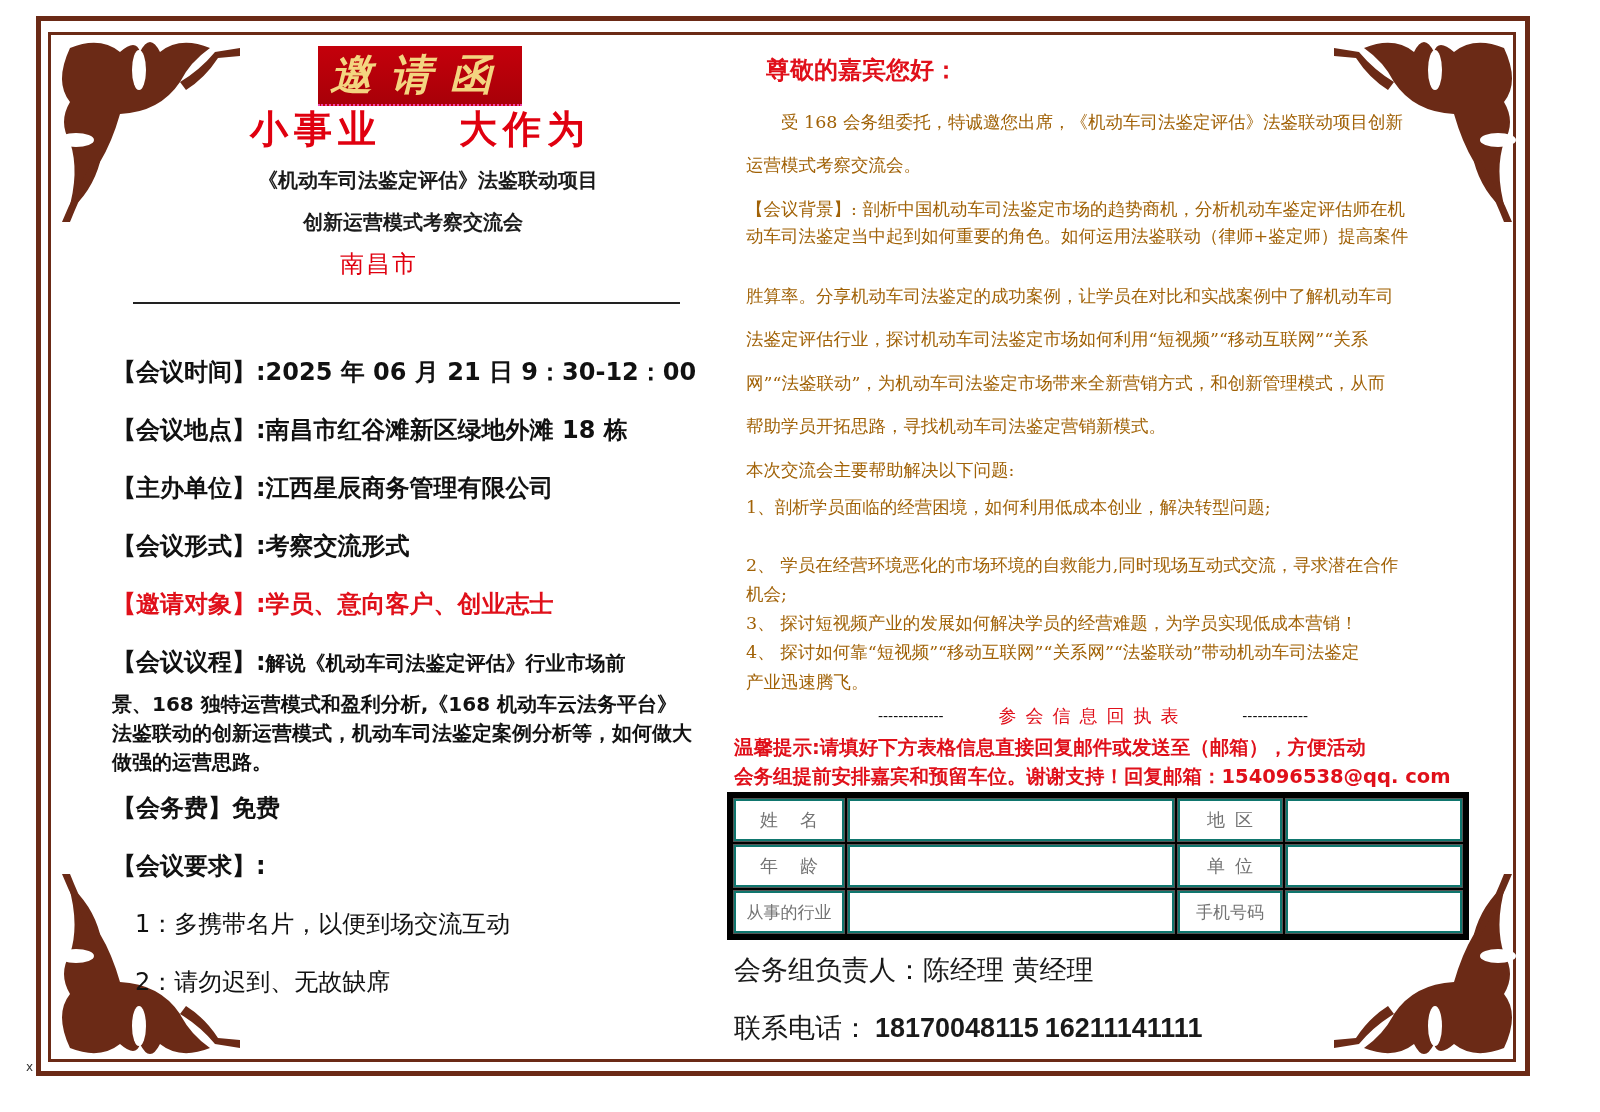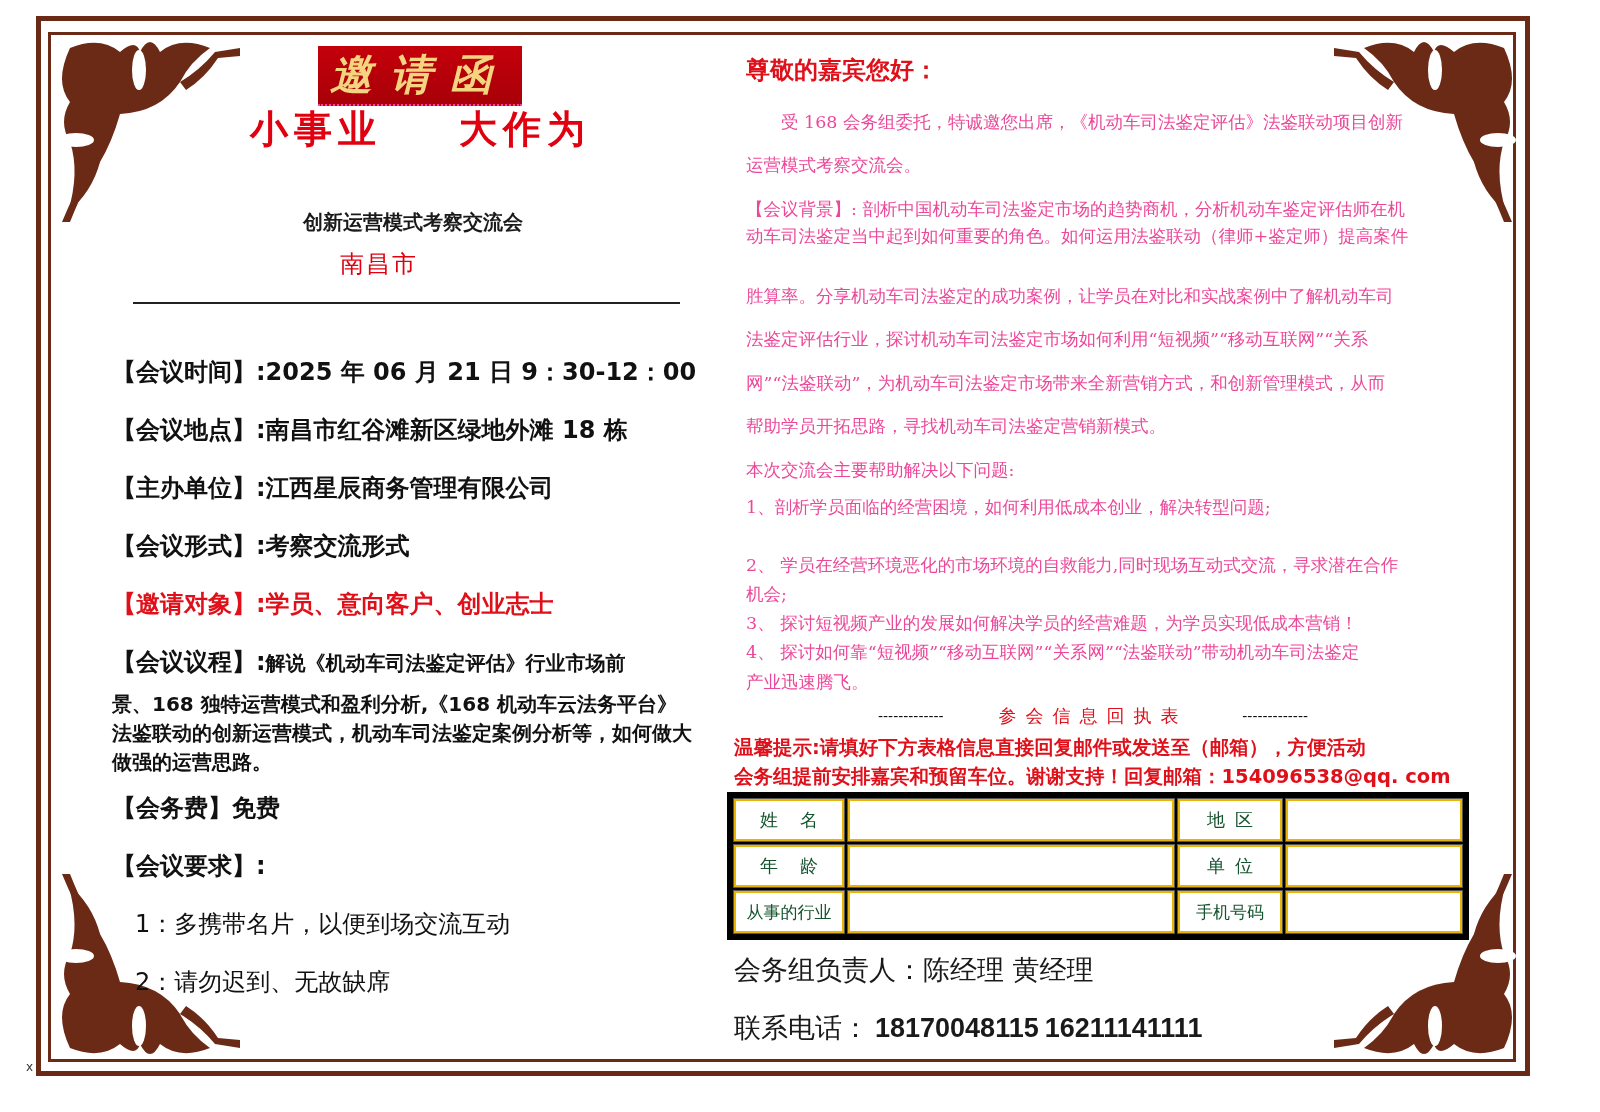--- a/index.html
+++ b/index.html
@@ -26,29 +26,29 @@
   .city { position: absolute; left: 340px; top: 248px; font-family: "DejaVu Serif", serif; font-size: 24px; font-weight: normal; color: #e0000f; letter-spacing: 2px; }
   .hr-line { position: absolute; left: 133px; top: 302px; width: 547px; border-top: 2px solid #222; }
 
   .info-row { position: absolute; left: 112px; font-size: 24px; font-weight: bold; white-space: nowrap; color: #111; }
   .info-row.red { color: #e0101a; }
   .agenda-cont { position: absolute; left: 112px; top: 690px; width: 585px; font-size: 20px; font-weight: bold; line-height: 29px; color: #111; }
 
   .req-item { position: absolute; left: 135px; font-size: 24px; color: #111; white-space: nowrap; }
 
   
-  .greeting { position: absolute; left: 746px; top: 54px; font-size: 24px; font-weight: bold; color: #e0101a; text-align: right; }
-  .para { position: absolute; left: 746px; width: 730px; font-family: "DejaVu Serif", serif; font-size: 17.5px; color: #ec4899; white-space: nowrap; overflow: hidden; }
+  .greeting { position: absolute; left: 766px; top: 54px; font-size: 24px; font-weight: bold; color: #e0101a; text-align: right; }
+  .para { position: absolute; left: 746px; width: 730px; font-family: "DejaVu Serif", serif; font-size: 17.5px; color: #a16207; white-space: nowrap; overflow: hidden; }
   .receipt-title { position: absolute; left: 878px; top: 704px; width: 430px; display: flex; justify-content: space-between; align-items: center; font-size: 18px; color: #e0101a; }
   .receipt-title .dashes { color: #111; font-size: 14px; letter-spacing: 0; }
   .receipt-title .t { letter-spacing: 9px; font-family: Liberation Mono, monospace; }
   .tip { position: absolute; left: 734px; width: 740px; font-size: 19.5px; font-weight: bold; color: #e0101a; white-space: nowrap; }
 
   .form-table { position: absolute; left: 727px; top: 792px; width: 742px; height: 148px; border: 4px solid #000; background: #000; display: grid; grid-template-columns: 110px 326px 104px 1fr; grid-template-rows: 1fr 1fr 1fr; gap: 4px; padding: 3px; }
-  .form-table .cell { background: #fff; border: 2px solid #eab308; outline: 1px solid #555; display: flex; align-items: center; justify-content: center; font-family: "DejaVu Serif", serif; font-size: 18px; color: #14532d; }
+  .form-table .cell { background: #fff; border: 2px solid #0f766e; outline: 1px solid #555; display: flex; align-items: center; justify-content: center; font-family: "DejaVu Serif", serif; font-size: 18px; color: #737373; }
   .form-table .cell.label.wide-space { letter-spacing: 22px; padding-left: 22px; }
   .form-table .cell.label.mid-space { letter-spacing: 10px; padding-left: 10px; }
   .form-table .cell.label.tight { font-size: 17px; }
   .form-table .cell.input { cursor: text; }
 
   .contact-person { position: absolute; left: 734px; top: 952px; font-family: "DejaVu Serif", serif; font-size: 27px; color: #1a1a1a; white-space: nowrap; }
   .contact-phone { position: absolute; left: 734px; top: 1010px; font-family: "DejaVu Serif", serif; font-size: 27px; color: #1a1a1a; white-space: nowrap; }
   .contact-phone .num { font-family: "Liberation Sans", sans-serif; font-weight: bold; font-size: 27px; margin-left: 6px; }
   .contact-phone .num + .num { }
 
@@ -104,20 +104,21 @@
     <path d="M60 140 Q46 160 30 200 L22 200 Q34 170 54 138 Z"></path>
   </g>
     </svg>
 </div>
 
 <div class="left">
   <div class="title-banner">
     <span>邀请函</span>
   </div>
   <div class="slogan">小事业    大作为</div>
+  <div class="subtitle1">《机动车司法鉴定评估》法鉴联动项目</div>
   <div class="subtitle2">创新运营模式考察交流会</div>
   <div class="city">南昌市</div>
   <div class="hr-line"></div>
 
   <div class="info-row" style="top:356px;">
     <span>【会议时间】:</span><span>2025 年 06 月 21 日 9：30-12：00</span>
   </div>
   <div class="info-row" style="top:414px;">
     <span>【会议地点】:</span><span>南昌市红谷滩新区绿地外滩 18 栋</span>
   </div>

